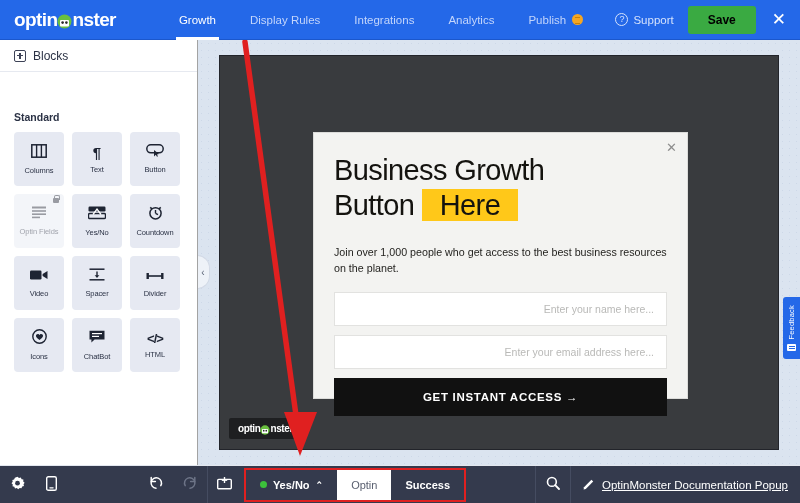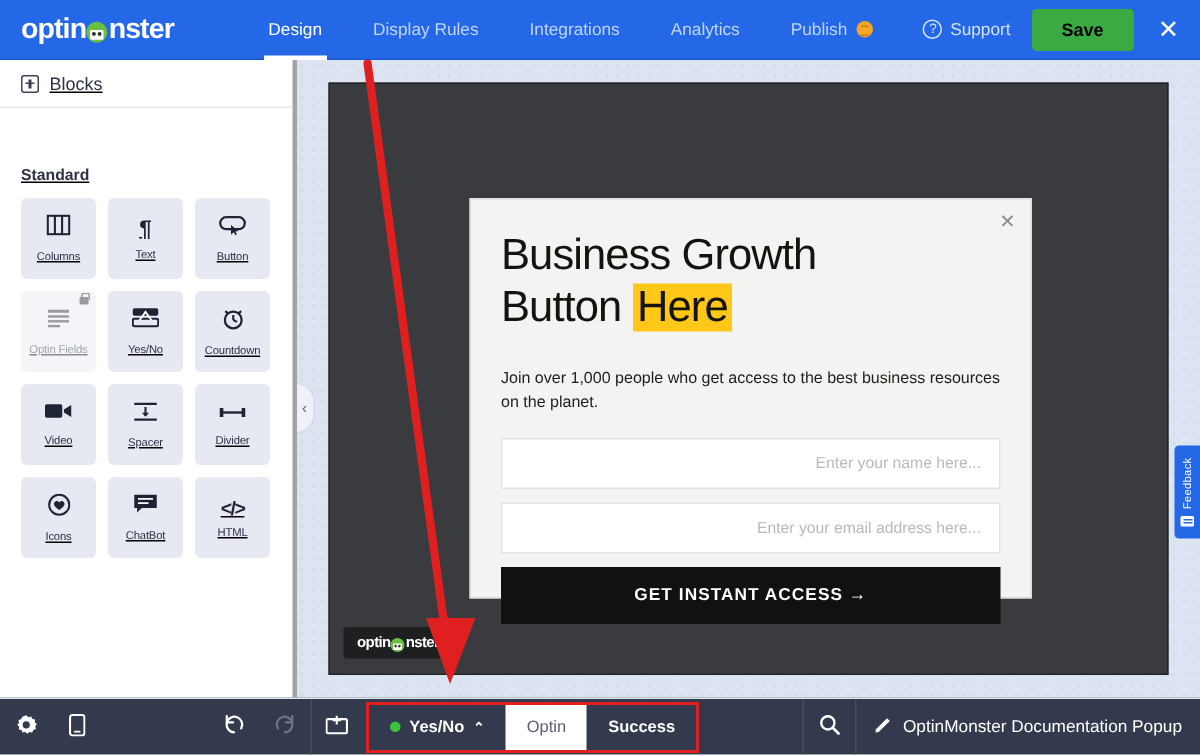--- a/index.html
+++ b/index.html
@@ -58,21 +58,21 @@
     border: none; border-radius: 3px; padding: 7px 20px; cursor: pointer;
   }
   .close-x {
     color: #ffffff; font-size: 17px; margin-left: 16px; margin-right: 4px;
     cursor: pointer; line-height: 1; font-weight: 300;
   }
 
   
   .sidebar {
     position: absolute; top: 40px; left: 0; width: 198px; height: 425px;
-    background: #ffffff; border-right: 3px solid #a3a3a3; text-decoration: underline;
+    background: #ffffff; border-right: 1px solid #a3a3a3;
   }
   .sb-head {
     height: 32px; display: flex; align-items: center; gap: 7px;
     padding: 0 14px; border-bottom: 1px solid #e6e9f0;
     font-size: 12px; color: #2b3245; font-weight: 400;
   }
   .blocks-icon {
     width: 12px; height: 12px; border: 1.4px solid #3c4256; border-radius: 2px;
     position: relative;
   }
@@ -150,21 +150,21 @@
     padding: 20px 20px 0 20px;
   }
   .popup-x {
     position: absolute; right: 10px; top: 8px; font-size: 13px; color: #8d8d8d;
     cursor: pointer; line-height: 1; font-weight: 300;
   }
   .headline {
     font-size: 29px; font-weight: 400; color: #14130f; line-height: 1.22;
     letter-spacing: -0.6px; margin-bottom: 5px;
   }
-  .hl-mark { background: #ffc819; padding: 0 3px; }
+  .hl-mark { background: #ffc819; padding: 0 18px; }
   .subhead {
     font-size: 10.7px; color: #1f1e1b; line-height: 1.5; margin-bottom: 16px;
     font-weight: 400;
     margin-top: 20px;
   }
   .field {
     width: 100%; height: 34px; background: #ffffff; border: 1px solid #e2e2e0;
     margin-bottom: 9px; padding: 0 12px; font-size: 10.5px; color: #b4b4b2;
     font-family: "Liberation Sans", sans-serif;
     text-align: right;
@@ -214,21 +214,21 @@
   }
   .tab {
     display: flex; align-items: center; gap: 6px; padding: 0 14px;
     font-size: 11px; color: #ffffff; cursor: pointer; font-weight: 700;
   }
   .tab.active { background: #ffffff; color: #5a6070; font-weight: 400; }
   .dot { width: 7px; height: 7px; border-radius: 50%; background: #3cc13b; }
   .chev { font-size: 9px; }
   .bb-title {
     display: flex; align-items: center; gap: 7px; color: #ffffff;
-    font-size: 11.5px; padding: 0 12px; cursor: pointer;
+    font-size: 11.5px; padding: 0 12px; cursor: pointer; text-decoration: underline;
   }
   .pencil { font-size: 11px; }
 </style>
 </head>
 <body>
 
 <div id="app">
 
   <div class="topbar">
     <div class="logo">
@@ -240,21 +240,21 @@
             <circle cx="5.6" cy="8.6" r="1.3" fill="#2b2b2b"></circle>
             <circle cx="9.4" cy="8.6" r="1.3" fill="#2b2b2b"></circle>
             <path d="M2.5 5.5 L7.5 1.5 L12.5 5.5 Z" fill="#6abf3f"></path>
           </svg>
         </span>
         <span>nster</span>
     </div>
 
     <div class="nav">
       <div class="nav-item active">
-        <span>Design</span>
+        <span>Growth</span>
       </div>
       <div class="nav-item">
         <span>Display Rules</span>
       </div>
       <div class="nav-item">
         <span>Integrations</span>
       </div>
       <div class="nav-item">
         <span>Analytics</span>
       </div>

